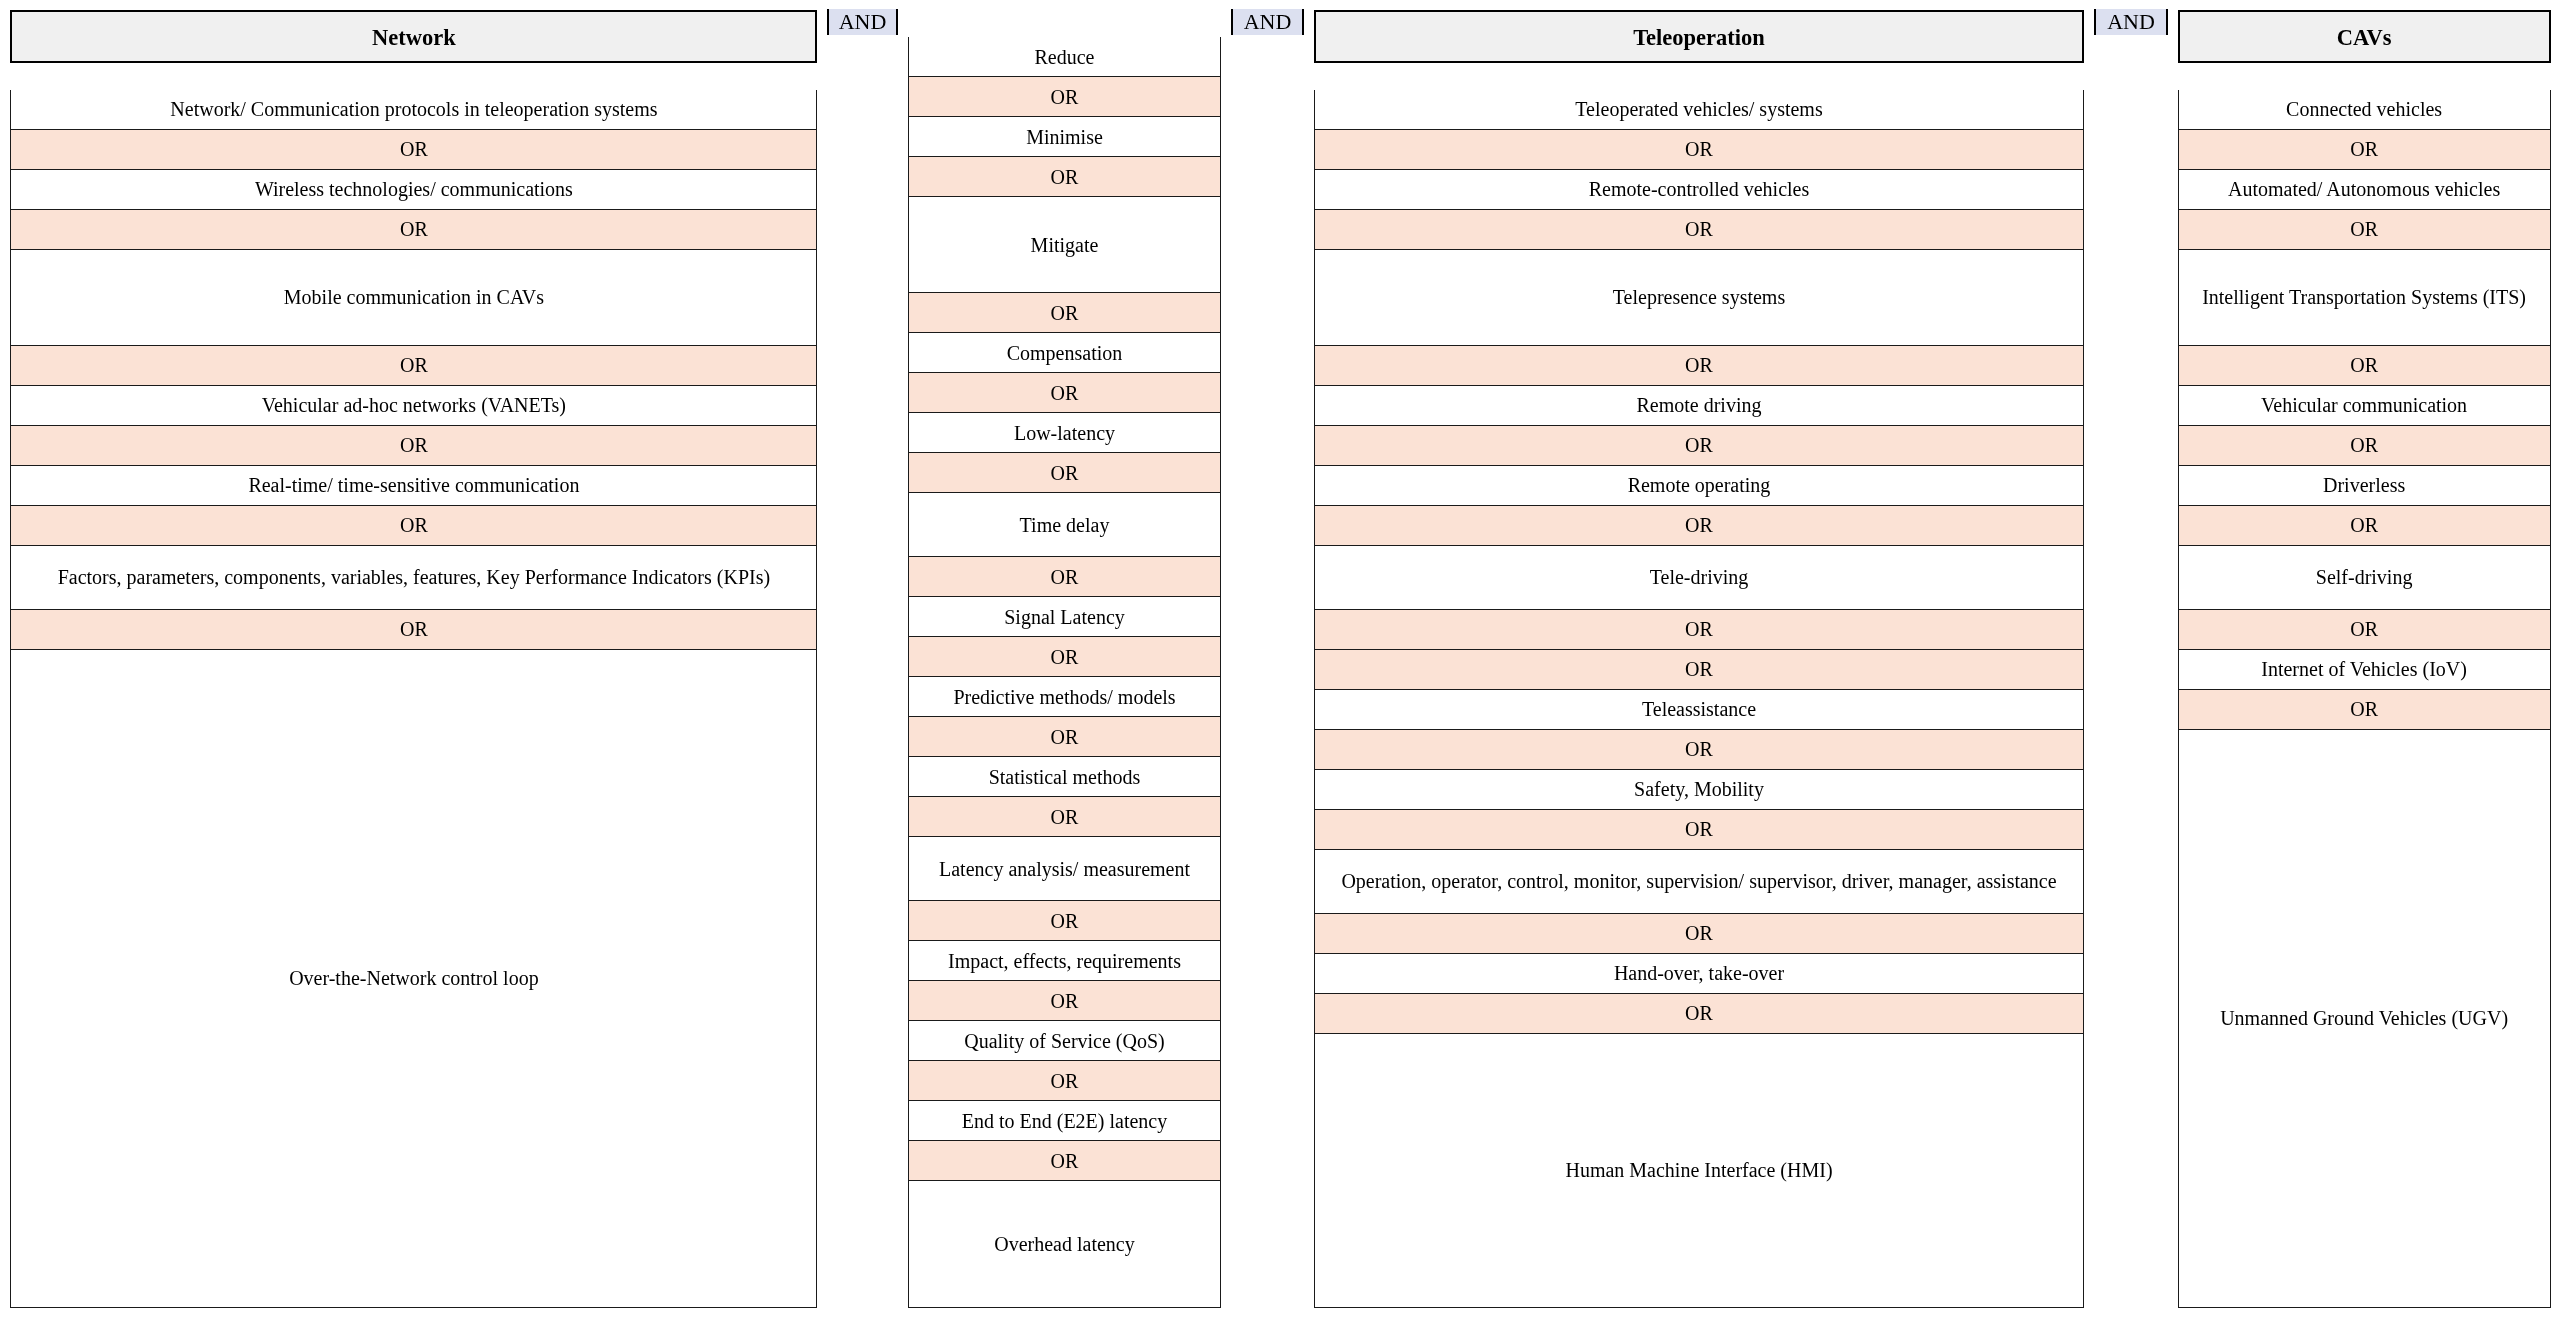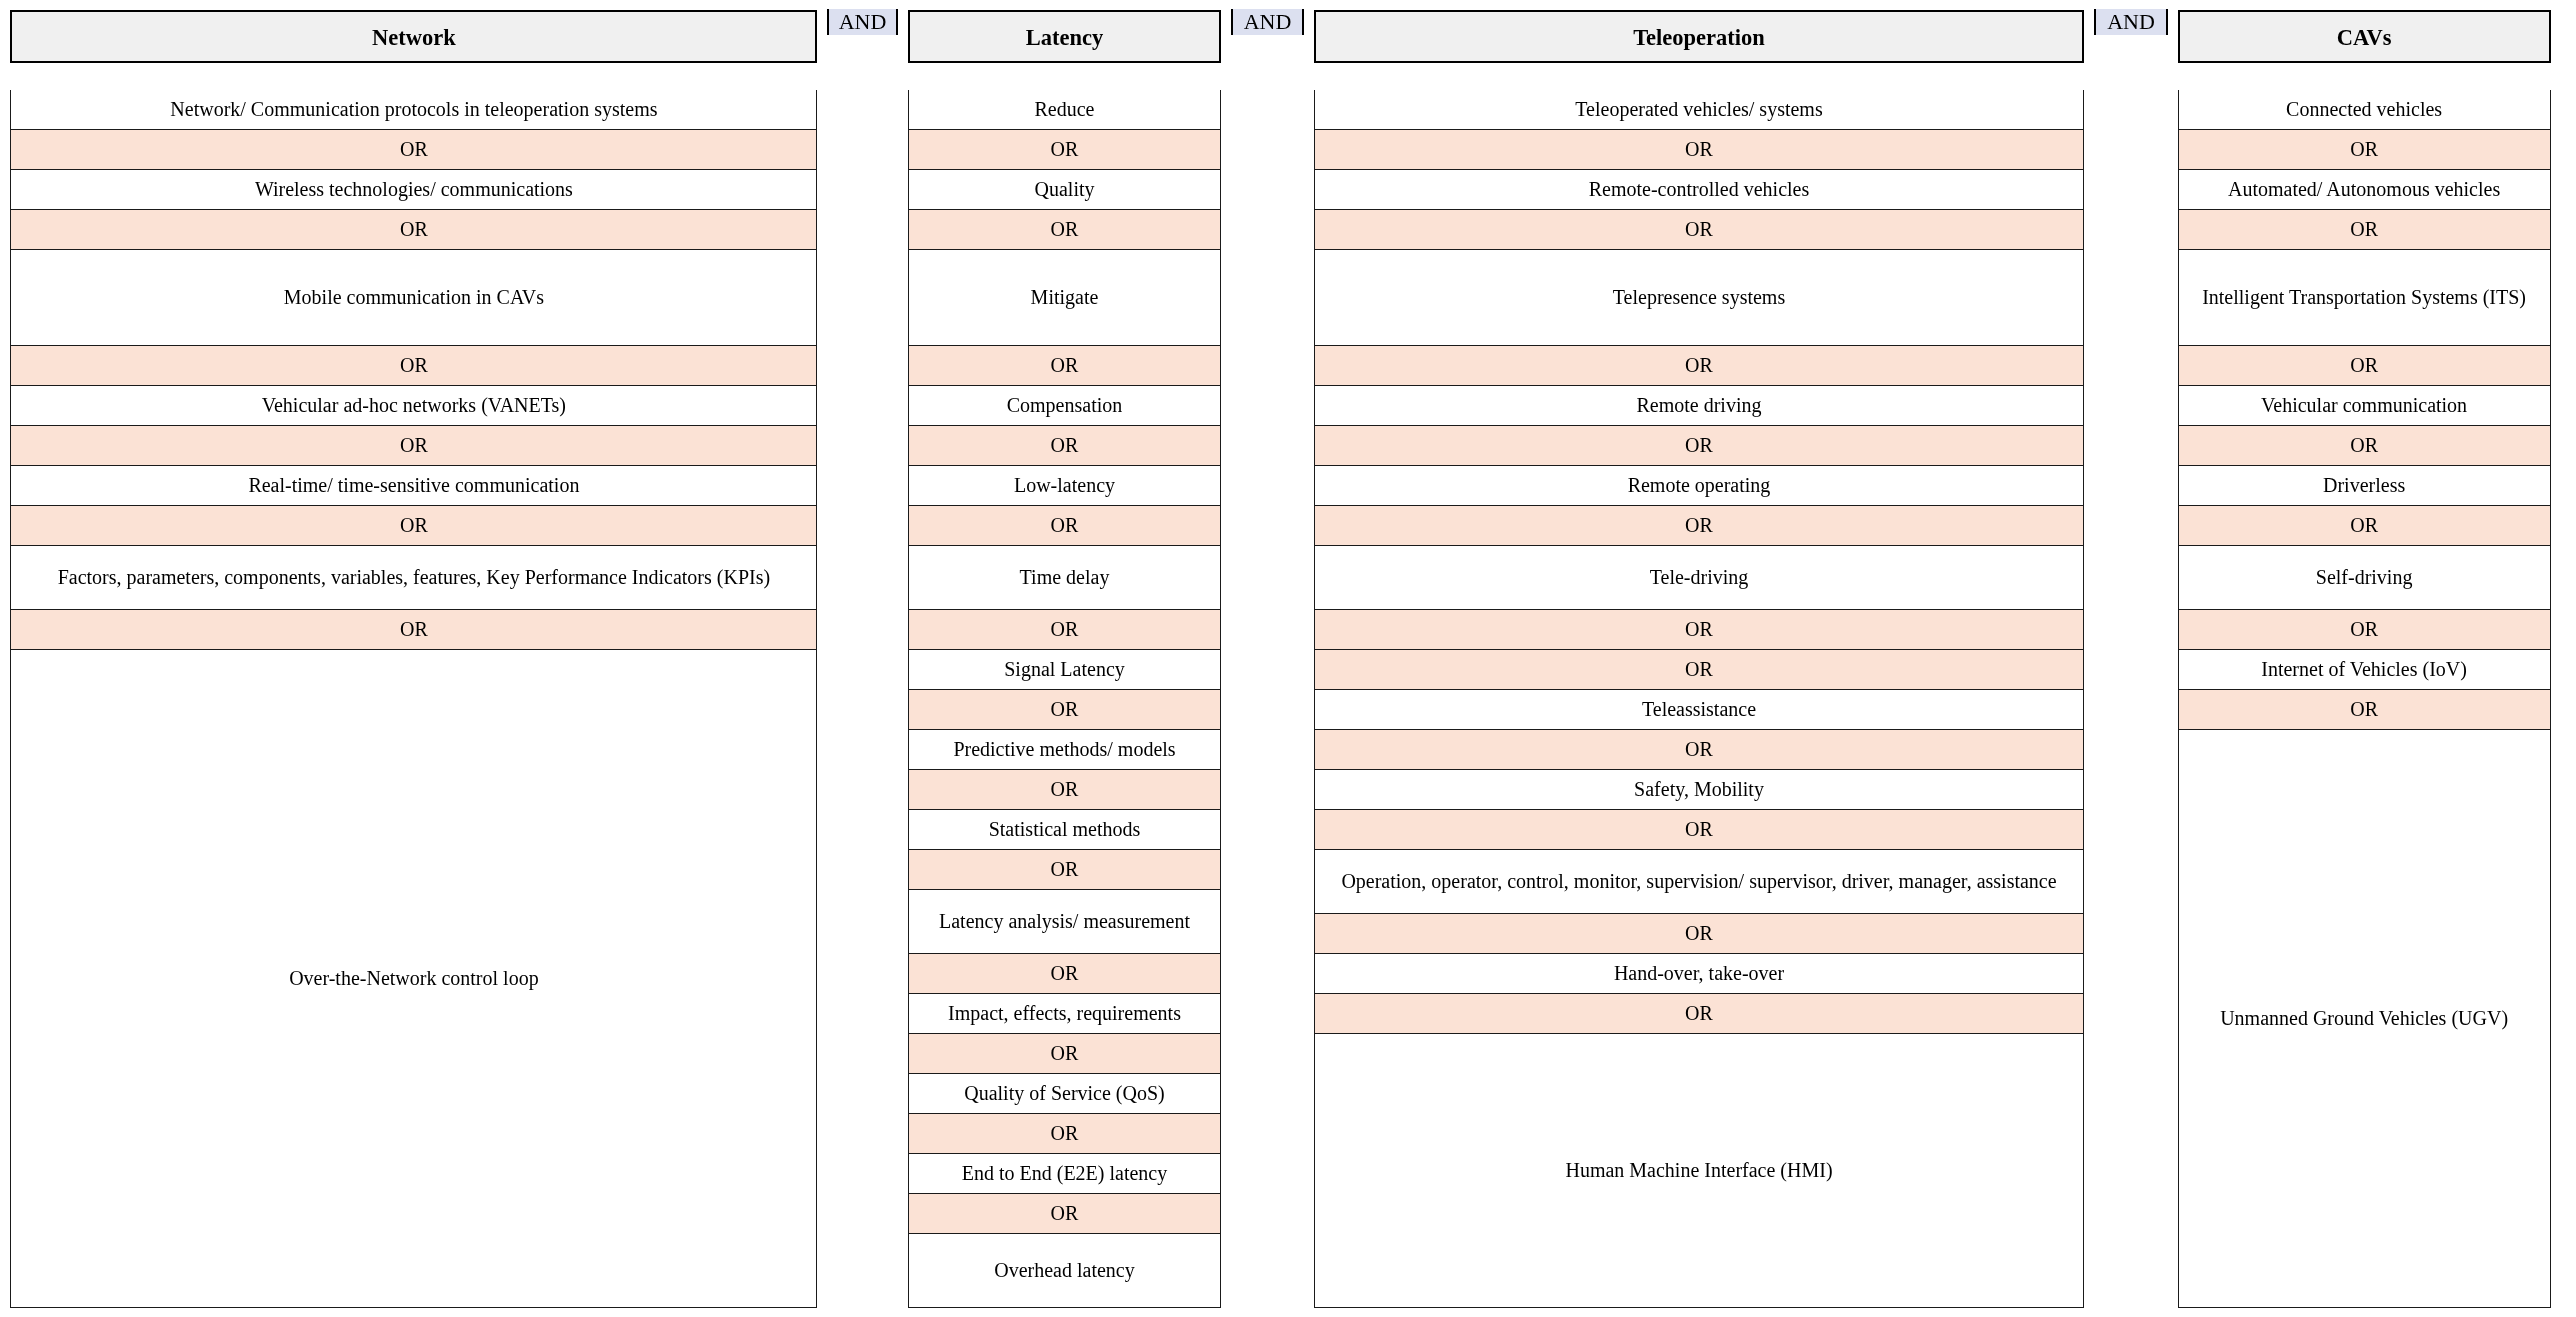--- a/index.html
+++ b/index.html
@@ -142,25 +142,24 @@
         </div>
       </div>
     </div>
 
     <div class="col-wrap w-and1">
       <div class="and-strip">AND</div>
     </div>
 
     <div class="col-wrap w-latency">
       <div class="concept-col">
-        <div class="col-header">Latency</div>
         <div class="col-body">
           <div class="cell term h-sm">Reduce</div>
           <div class="cell or h-sm">OR</div>
-          <div class="cell term h-sm">Quality</div>
+          <div class="cell term h-sm">Minimise</div>
           <div class="cell or h-sm">OR</div>
           <div class="cell term h-lg">Mitigate</div>
           <div class="cell or h-sm">OR</div>
           <div class="cell term h-sm">Compensation</div>
           <div class="cell or h-sm">OR</div>
           <div class="cell term h-sm">Low-latency</div>
           <div class="cell or h-sm">OR</div>
           <div class="cell term h-xl">Time delay</div>
           <div class="cell or h-sm">OR</div>
           <div class="cell term h-sm">Signal Latency</div>

